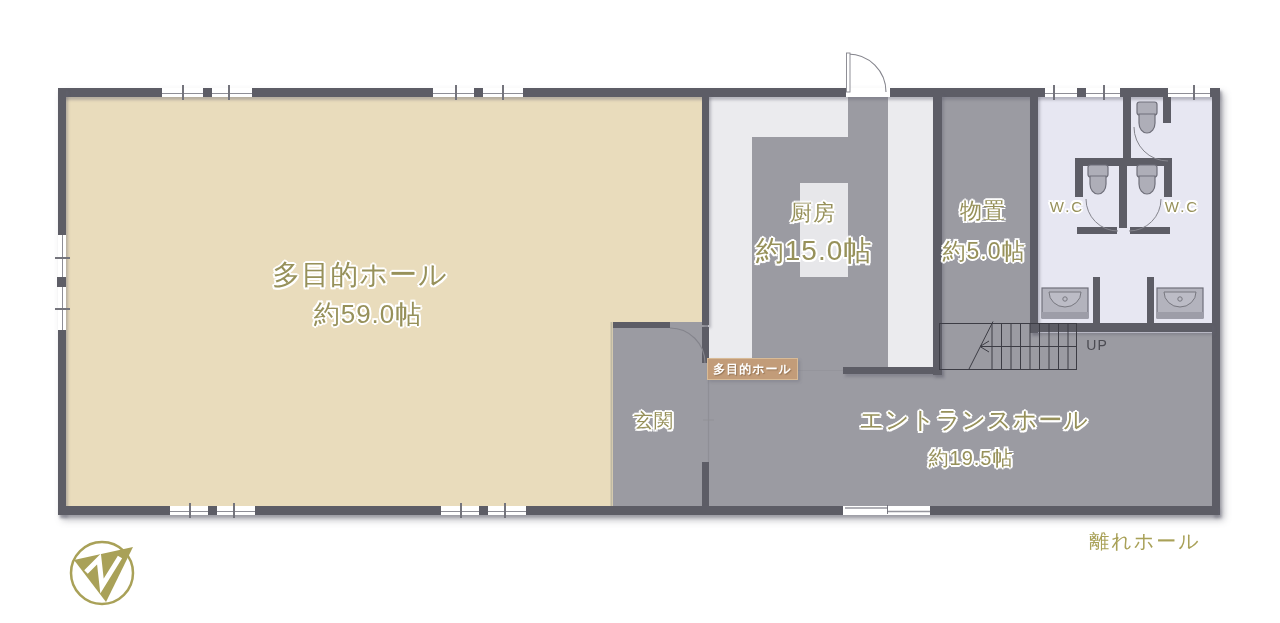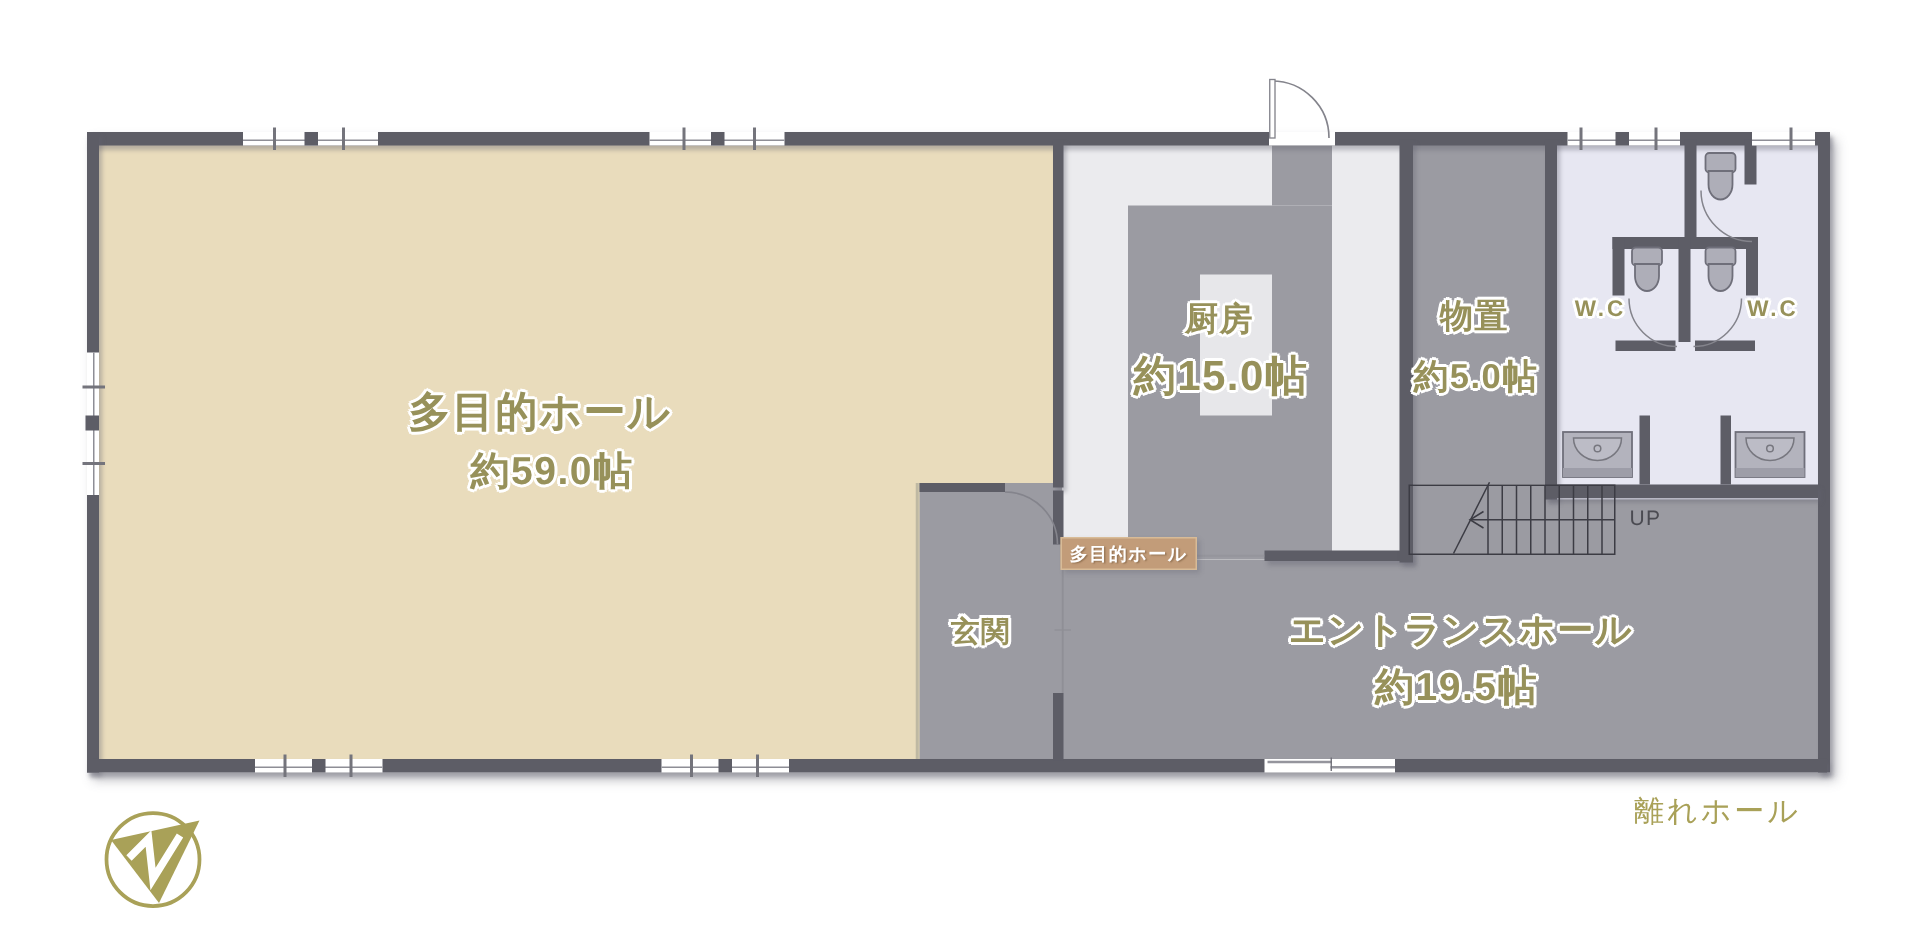--- a/index.html
+++ b/index.html
@@ -28,21 +28,21 @@
   .wall{position:absolute;background:var(--wall);box-shadow:2px 3px 3px rgba(100,100,112,.38);}
   .wall.nosh{box-shadow:none;}
   .gap{position:absolute;background:#fff;}
   .win{position:absolute;background:#fff;}
   .win .line-h{position:absolute;left:0;right:0;top:50%;height:1px;background:#8e8e96;}
   .win .line-v{position:absolute;top:0;bottom:0;left:50%;width:1px;background:#8e8e96;}
   .win .tick-v{position:absolute;width:1.5px;height:15px;top:-3px;background:#74747c;}
   .win .tick-h{position:absolute;height:1.5px;width:15px;left:-3px;background:#74747c;}
   .win .mull-h{position:absolute;width:9px;height:9px;top:0;background:var(--wall);}
   .win .mull-v{position:absolute;width:9px;height:10px;left:-1px;background:var(--wall);}
-  .rlabel{position:absolute;transform:translate(-50%,-50%);color:var(--accent);font-weight:bold;
+  .rlabel{position:absolute;transform:translate(-50%,-50%);color:var(--accent);font-weight:normal;
           white-space:nowrap;letter-spacing:1px;
           text-shadow:2px 0 0 #fff,-2px 0 0 #fff,0 2px 0 #fff,0 -2px 0 #fff,
                       1.5px 1.5px 0 #fff,-1.5px 1.5px 0 #fff,1.5px -1.5px 0 #fff,-1.5px -1.5px 0 #fff;}
   .counter{position:absolute;left:707px;top:358px;width:91px;height:22px;background:var(--counter);
            border:1px solid #d8bb97;box-sizing:border-box;display:flex;align-items:center;justify-content:center;
            box-shadow:2px 2px 3px rgba(100,100,112,.3);}
   .counter span{color:#fff;font-weight:bold;font-size:12px;letter-spacing:1px;
                 text-shadow:1px 1px 1px rgba(120,90,60,.6);}
   .up-label{position:absolute;transform:translate(-50%,-50%);color:#4b4b52;font-size:14px;letter-spacing:1px;}
   .caption{position:absolute;transform:translate(-50%,-50%);color:var(--logo);
@@ -219,19 +219,19 @@
 
   <div class="rlabel" style="left:983px;top:211px;font-size:22px;">物置</div>
   <div class="rlabel" style="left:984px;top:251px;font-size:23px;">約5.0帖</div>
 
   <div class="rlabel" style="left:1067px;top:206px;font-size:15px;letter-spacing:2px;">W.C</div>
   <div class="rlabel" style="left:1182px;top:206px;font-size:15px;letter-spacing:2px;">W.C</div>
 
   <div class="rlabel" style="left:654px;top:421px;font-size:19px;">玄関</div>
 
   <div class="rlabel" style="left:974px;top:420px;font-size:24px;">エントランスホール</div>
-  <div class="rlabel" style="left:971px;top:458px;font-size:26px;">約19.5帖</div>
+  <div class="rlabel" style="left:971px;top:458px;font-size:20px;">約19.5帖</div>
 
   <div class="up-label" style="left:1097px;top:345px;">UP</div>
 
   <div class="caption" style="left:1145px;top:541px;">離れホール</div>
 
 </div>
 
 </body></html>

